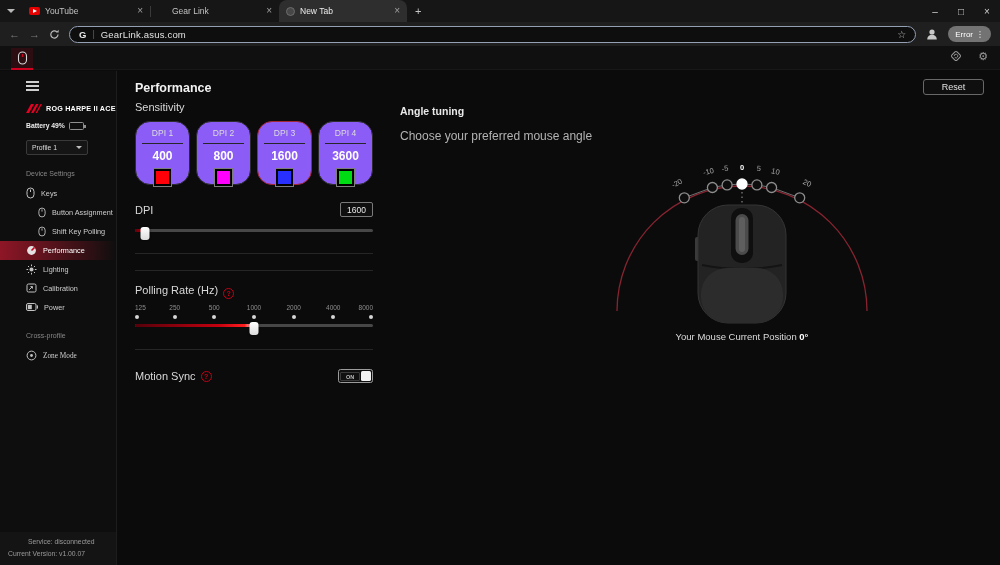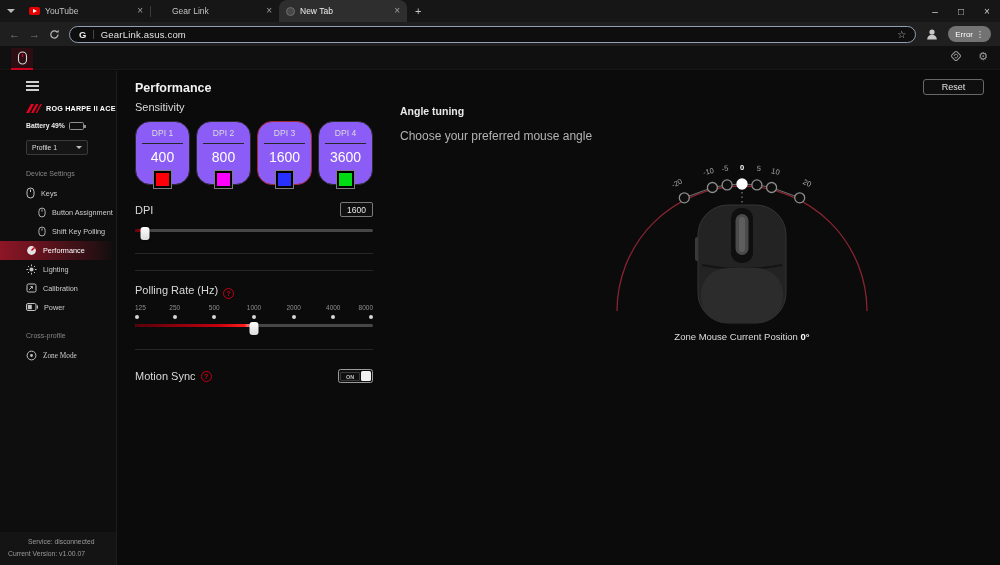--- a/index.html
+++ b/index.html
@@ -66,21 +66,21 @@
 
   #col-left { position:absolute; left:17px; top:30px; width:238px; }
   .lab { color:#d9d9d9; font-size:11px; }
   .hdiv { border-top:1px solid #262626; }
 
   .dpi-cards { display:flex; gap:6px; margin-top:8px; }
   .dpi-card { width:55px; height:64px; background:#8b5cf6; border:1px solid #2c2c2c; border-radius:15px; text-align:center; padding-top:6px; }
   .dpi-card.selected { border-color:#a22733; }
   .dpi-card .dc-label { color:#dcdcdc; font-size:8.5px; }
   .dpi-card .dc-div { border-top:1px solid #272727; margin:5px 6px 5px 6px; }
-  .dpi-card .dc-value { color:#fff; font-size:14px; font-weight:normal; }
+  .dpi-card .dc-value { color:#fff; font-size:12px; font-weight:bold; }
   .swatch-wrap { width:19px; height:19px; margin:5px auto 0; border:1px solid #7d7d7d; background:#000; padding:2px; }
   .swatch { width:100%; height:100%; }
 
   .dpi-row { margin-top:17px; display:flex; align-items:center; justify-content:space-between; }
   .val-box { width:33px; height:15px; border:1px solid #7a7a7a; border-radius:2px; background:#0f0f0f; color:#e8e8e8; font-size:8.5px; display:grid; place-items:center; }
   .slider { position:relative; height:14px; margin-top:9px; }
   .track { position:absolute; left:0; right:0; top:3px; height:3px; background:#474747; border-radius:2px; }
   .fill-red { position:absolute; left:0; top:3px; height:3px; background:linear-gradient(90deg,#55000a,#c3000f 70%,#ff1e1e 92%,#ffffff 100%); border-radius:2px; }
   .thumb { position:absolute; top:1px; width:9px; height:13px; background:linear-gradient(#ffffff,#dcdcdc); border-radius:3px; transform:translateX(-50%); box-shadow:0 0 2px #000; }
 
@@ -419,18 +419,18 @@
         <rect x="146" y="54" width="88" height="118" rx="30" fill="#232323" stroke="#353535" stroke-width="1"></rect>
         <rect x="179" y="57" width="22" height="55" rx="10" fill="#0f0f0f"></rect>
         <rect x="183.5" y="63" width="13" height="41" rx="6.5" fill="#4b4b4b"></rect>
         <rect x="187" y="66" width="6" height="35" rx="3" fill="#5e5e5e"></rect>
         <path d="M150 114 Q190 122 230 114" fill="none" stroke="#141414" stroke-width="2"></path>
         <rect x="149" y="117" width="82" height="55" rx="26" fill="#2c2c2c"></rect>
       </g>
     </svg>
 
     <div id="gauge-caption">
-      <span>Zone Mouse Current Position</span>
+      <span>Your Mouse Current Position</span>
       <b>0°</b>
     </div>
   </div>
 
 </div>
 
 </body></html>

